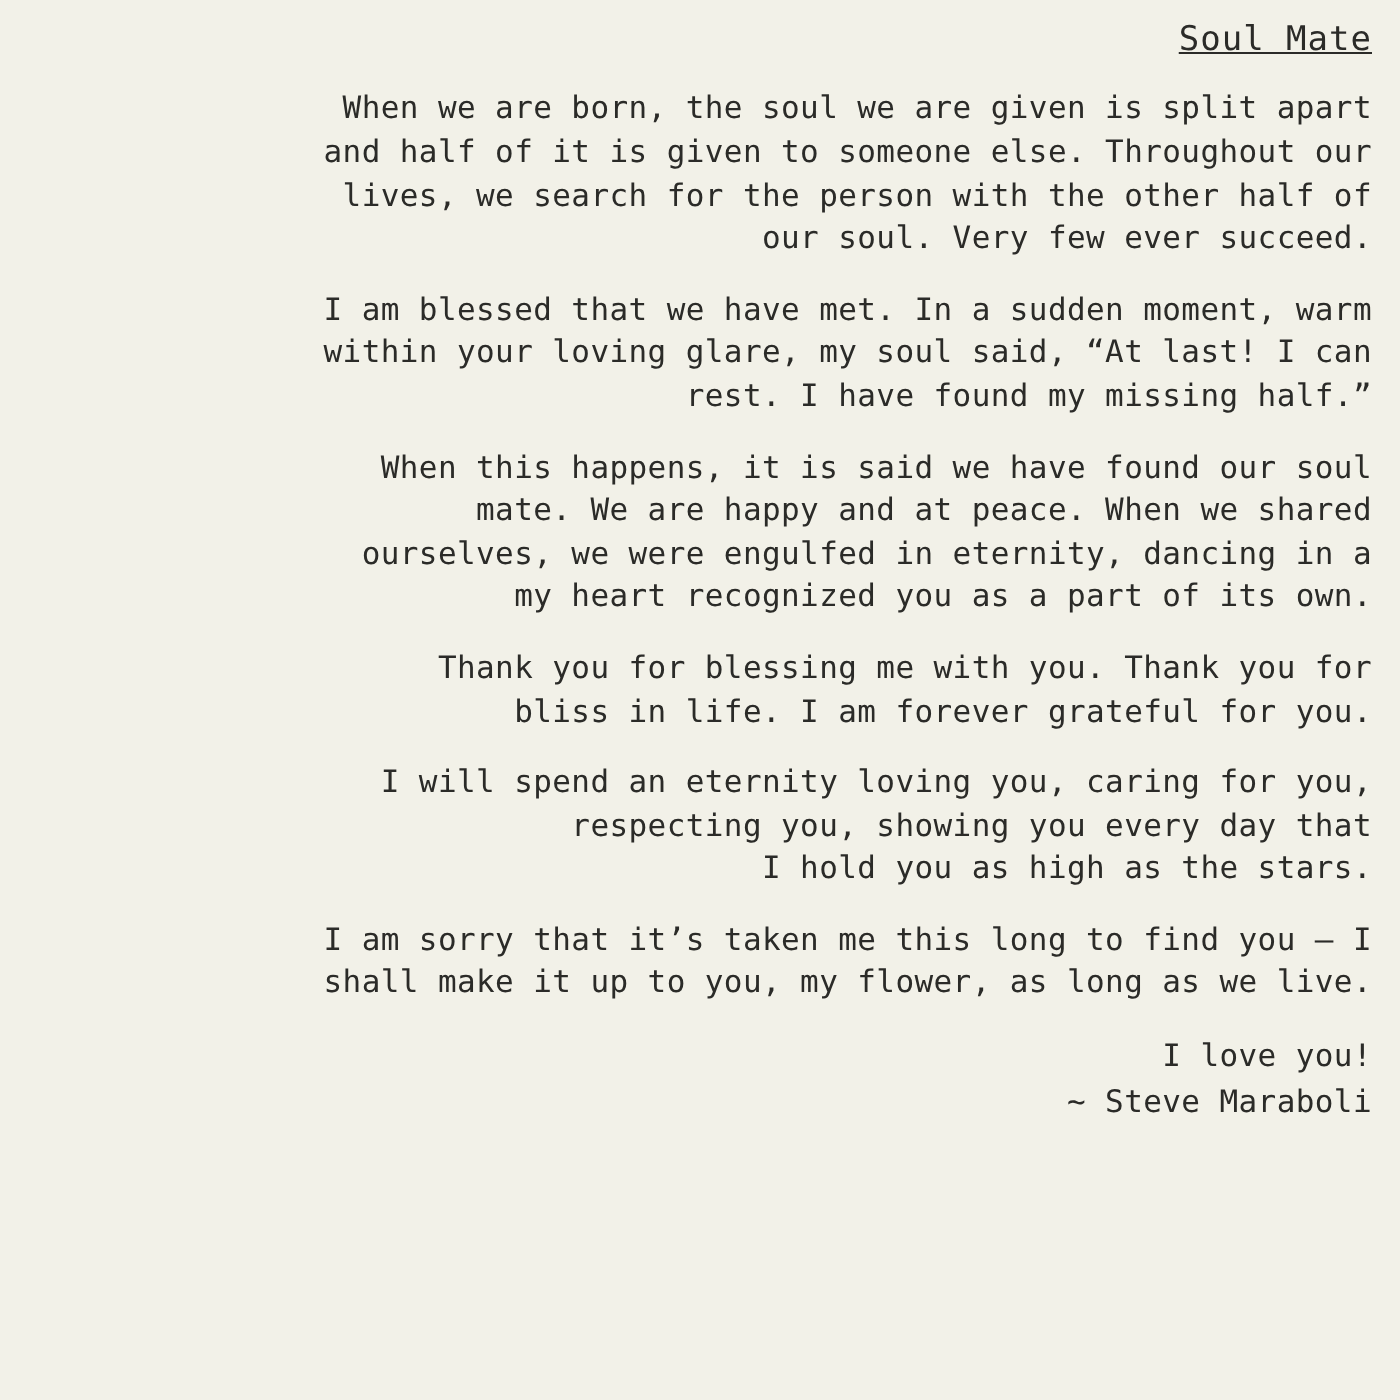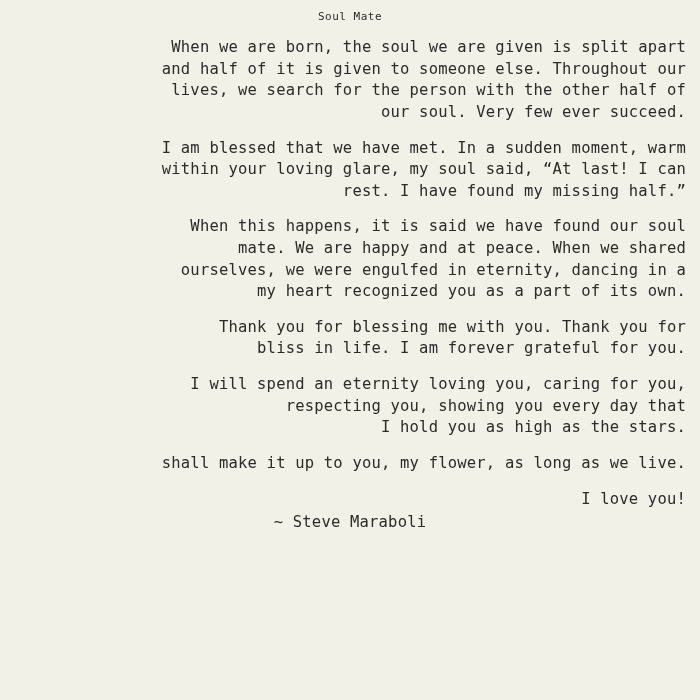--- a/index.html
+++ b/index.html
@@ -16,44 +16,45 @@
   }
   .page {
     width: 700px;
     height: 700px;
     box-sizing: border-box;
     padding: 8px 14px 0 14px;
     background: #f2f1e8;
     position: relative;
   }
   .poem-title {
-    text-align: center;
-    font-size: 11px;
+    text-align: right;
+    font-size: 17px;
     letter-spacing: 0.5px;
     margin: 2px 0 14px 0;
     line-height: 1.2;
+    text-decoration: underline;
   }
   .stanza {
     margin: 0 0 14px 0;
   }
   .line {
     text-align: right;
     font-size: 15.5px;
     line-height: 21.6px;
     letter-spacing: 0.2px;
     white-space: pre;
   }
   .closing {
     margin-top: 12px;
   }
   .closing .line {
     line-height: 23px;
   }
   .attribution {
-    text-align: center;
+    text-align: right;
     font-size: 15.5px;
     line-height: 23px;
     letter-spacing: 0.2px;
     white-space: pre;
   }
 </style>
 </head>
 <body>
 
 <div class="page">
@@ -85,20 +86,21 @@
     <div class="line">bliss in life. I am forever grateful for you.</div>
   </div>
 
   <div class="stanza">
     <div class="line">I will spend an eternity loving you, caring for you,</div>
     <div class="line">respecting you, showing you every day that</div>
     <div class="line">I hold you as high as the stars.</div>
   </div>
 
   <div class="stanza">
+    <div class="line">I am sorry that it’s taken me this long to find you — I</div>
     <div class="line">shall make it up to you, my flower, as long as we live.</div>
   </div>
 
   <div class="stanza closing">
     <div class="line">I love you!</div>
     <div class="attribution">~ Steve Maraboli</div>
   </div>
 
 </div>
 

